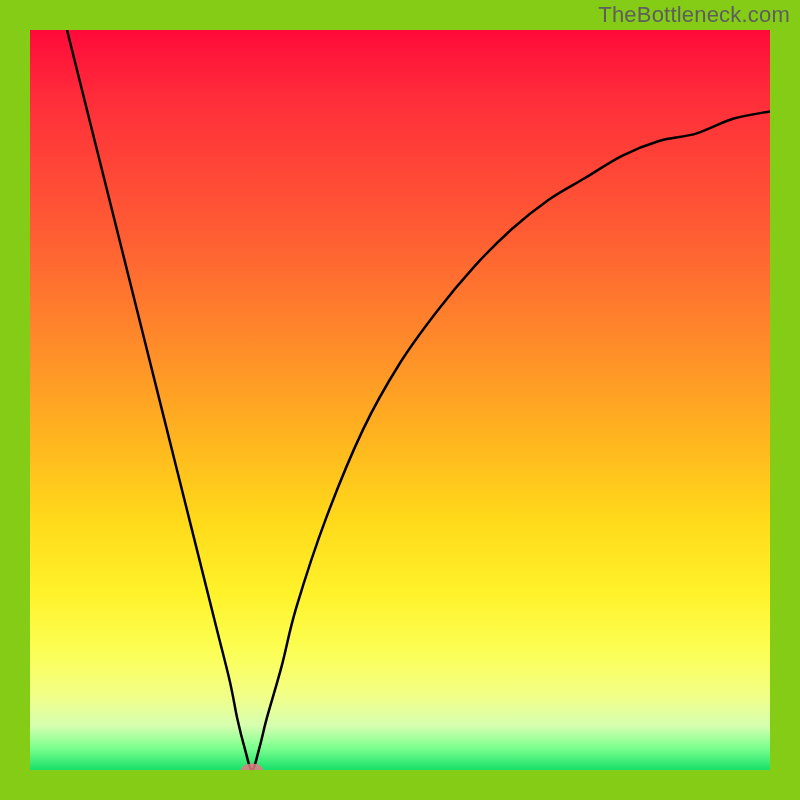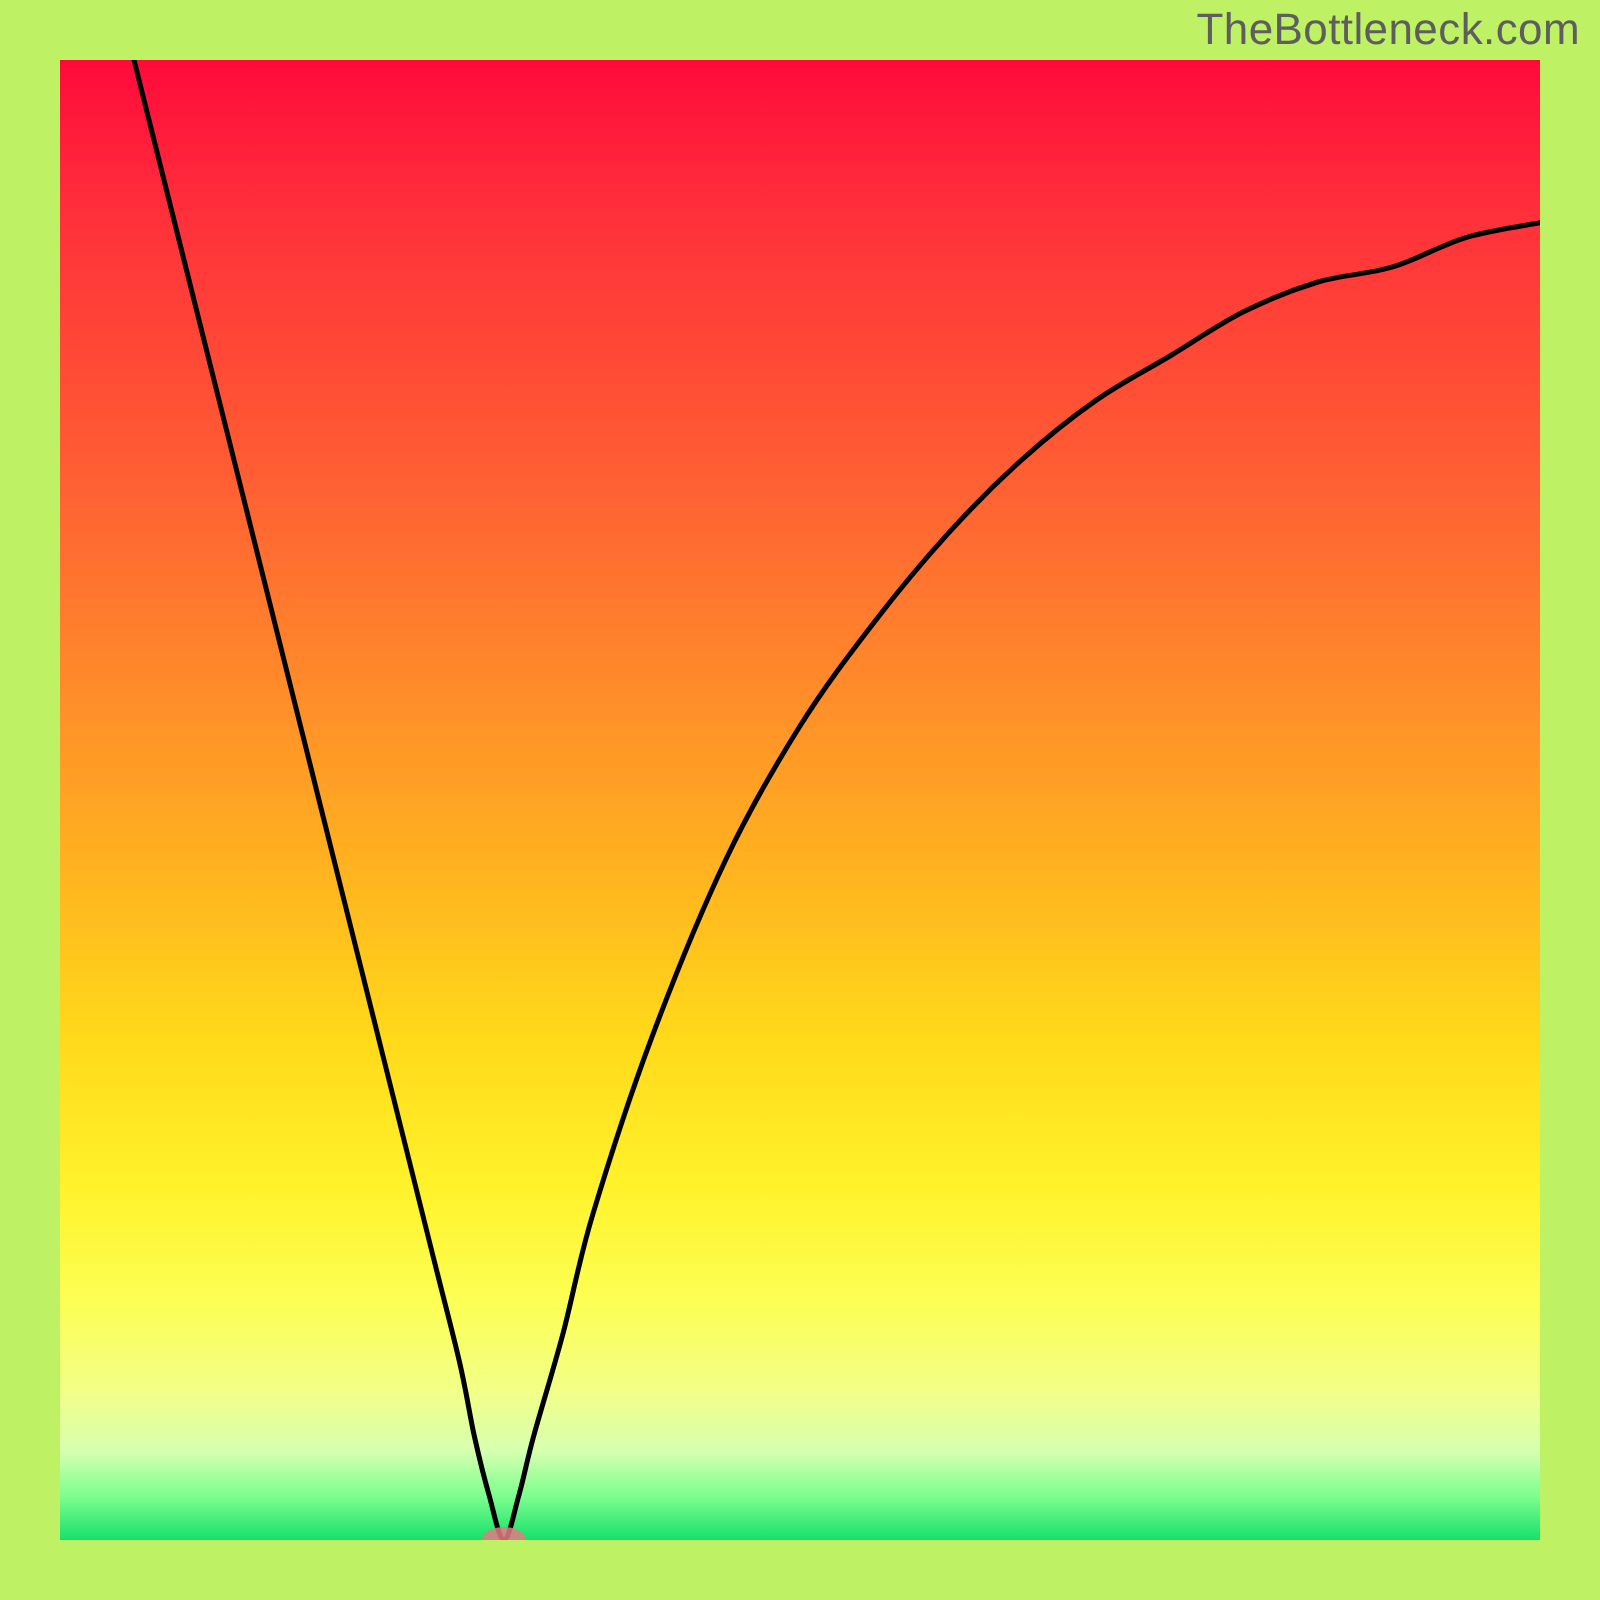--- a/index.html
+++ b/index.html
@@ -8,21 +8,21 @@
     width: 800px;
     height: 800px;
     background: #000;
     overflow: hidden;
     font-family: Arial, Helvetica, sans-serif;
   }
   .frame {
     position: relative;
     width: 800px;
     height: 800px;
-    background: #bef264;
+    background: #84cc16;
   }
   .watermark {
     position: absolute;
     top: 2px;
     right: 10px;
     font-size: 22px;
     font-weight: 500;
     color: #5e5e5e;
     letter-spacing: 0.2px;
     z-index: 10;

